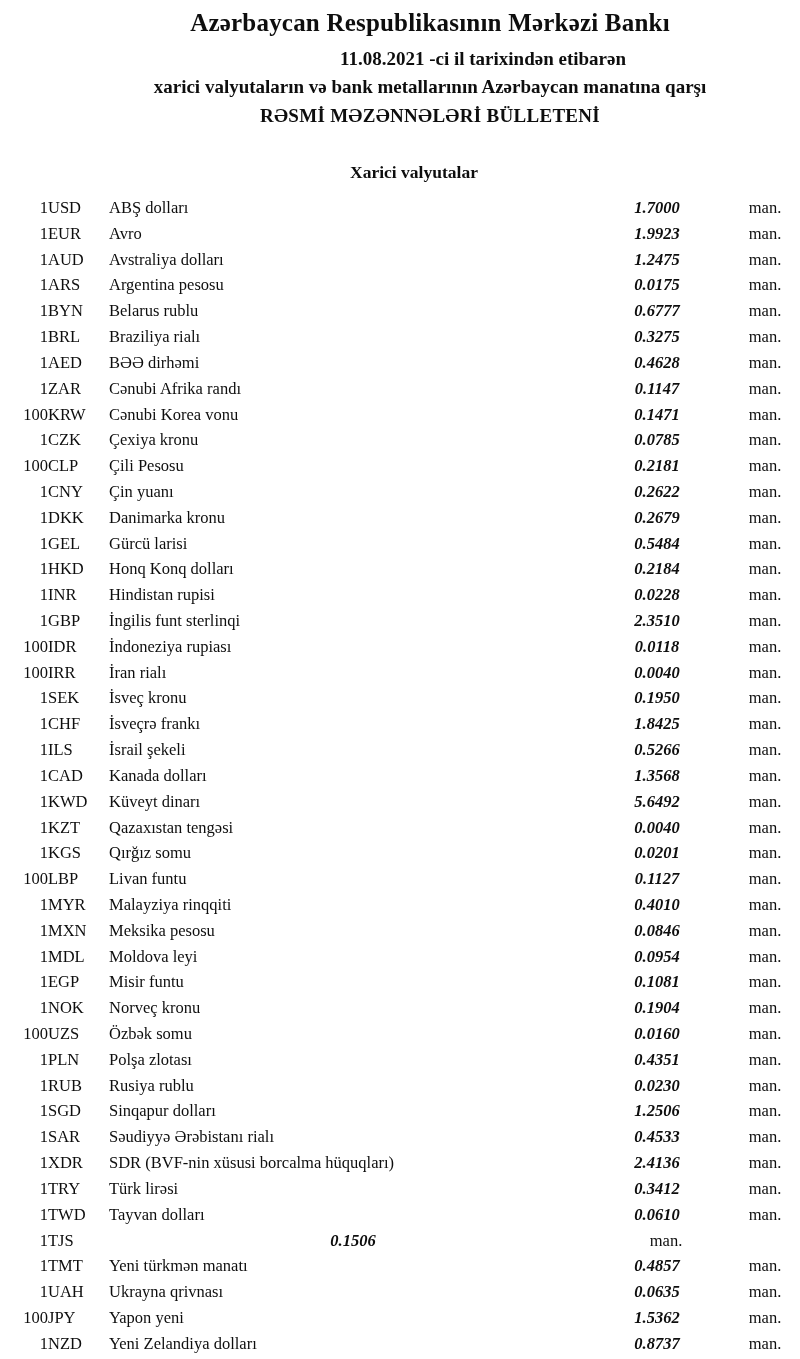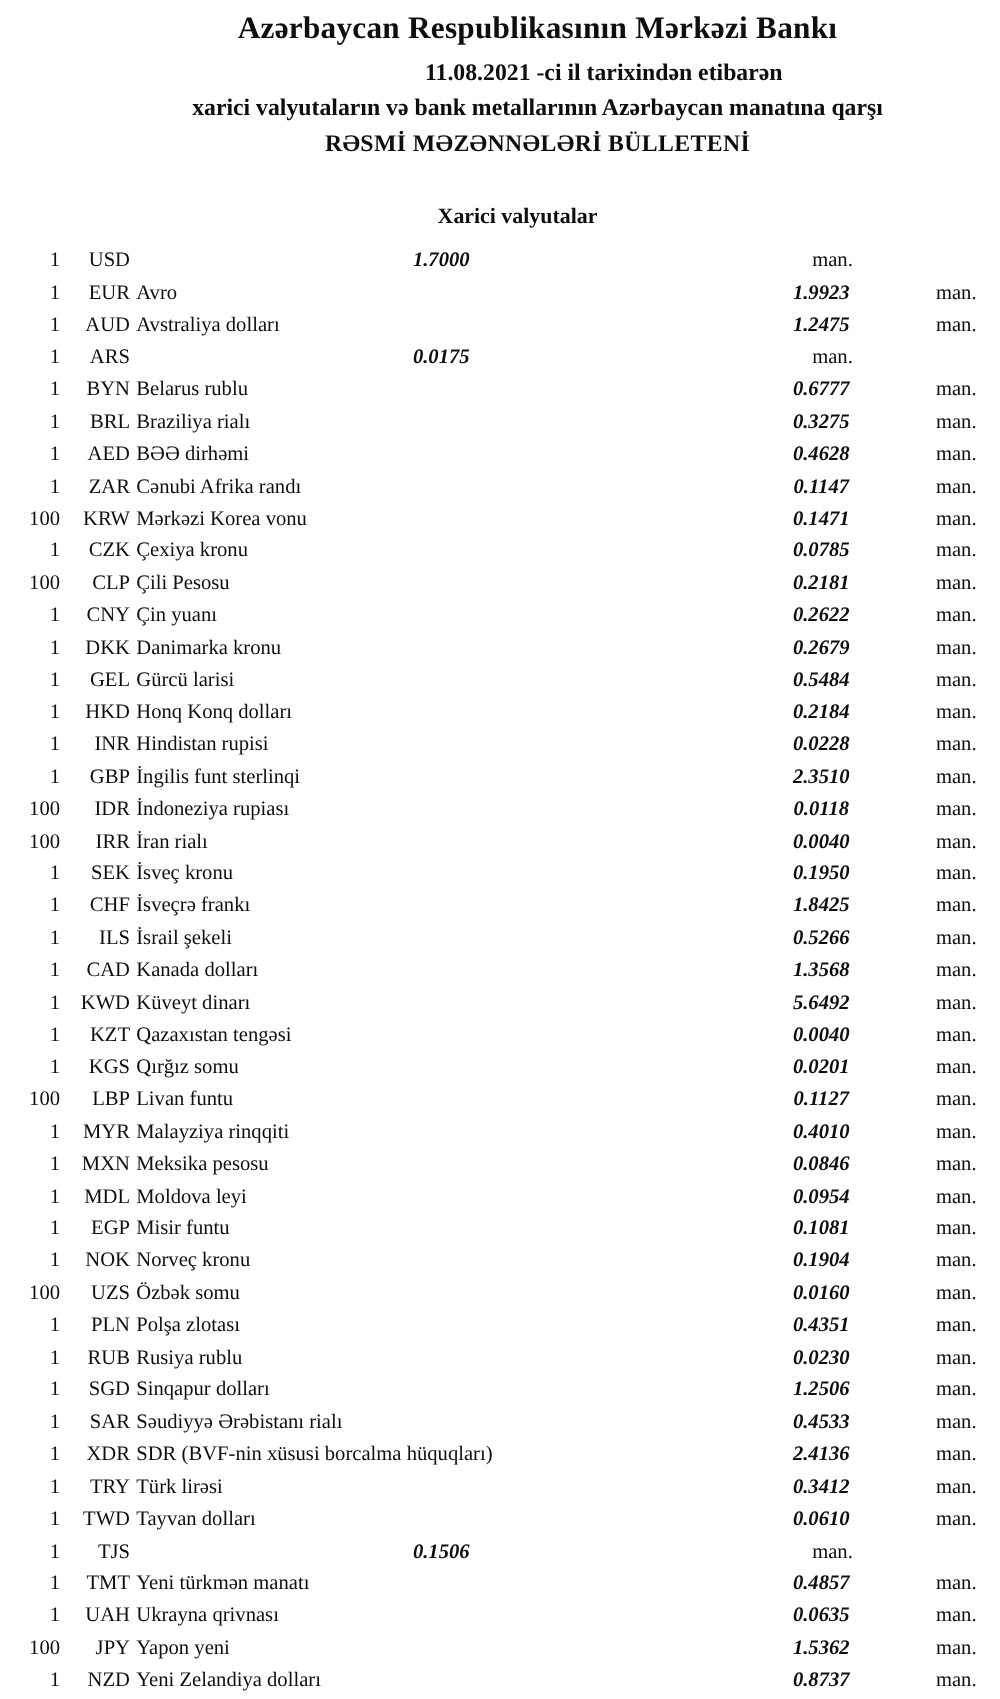--- a/index.html
+++ b/index.html
@@ -53,21 +53,21 @@
   }
   .row {
     display: grid;
     grid-template-columns: 48px 56px 498px 110px 88px;
     height: 25.82px;
     line-height: 25.82px;
     font-size: 16.5px;
     white-space: nowrap;
   }
   .qty  { text-align: right; }
-  .code { text-align: right; }
+  .code { text-align: left; }
   .name { text-align: left; padding-left: 5px; }
   .rate { text-align: center; font-weight: bold; font-style: italic; }
   .unit { text-align: center; padding-left: 18px; }
 </style>
 </head>
 <body>
 
 <div class="page">
   <header>
     <div class="title">Azərbaycan Respublikasının Mərkəzi Bankı</div>
@@ -75,20 +75,21 @@
     <div class="subline subject">xarici valyutaların və bank metallarının Azərbaycan manatına qarşı</div>
     <div class="subline caps">RƏSMİ MƏZƏNNƏLƏRİ BÜLLETENİ</div>
   </header>
 
   <div class="section-title">Xarici valyutalar</div>
 
   <div class="rate-table" id="rate-table">
     <div class="row">
       <span class="qty">1</span>
       <span class="code">USD</span>
+      <span class="name">ABŞ dolları</span>
       <span class="rate">1.7000</span>
       <span class="unit">man.</span>
     </div>
 
     <div class="row">
       <span class="qty">1</span>
       <span class="code">EUR</span>
       <span class="name">Avro</span>
       <span class="rate">1.9923</span>
       <span class="unit">man.</span>
@@ -98,20 +99,21 @@
       <span class="qty">1</span>
       <span class="code">AUD</span>
       <span class="name">Avstraliya dolları</span>
       <span class="rate">1.2475</span>
       <span class="unit">man.</span>
     </div>
 
     <div class="row">
       <span class="qty">1</span>
       <span class="code">ARS</span>
+      <span class="name">Argentina pesosu</span>
       <span class="rate">0.0175</span>
       <span class="unit">man.</span>
     </div>
 
     <div class="row">
       <span class="qty">1</span>
       <span class="code">BYN</span>
       <span class="name">Belarus rublu</span>
       <span class="rate">0.6777</span>
       <span class="unit">man.</span>
@@ -137,21 +139,21 @@
       <span class="qty">1</span>
       <span class="code">ZAR</span>
       <span class="name">Cənubi Afrika randı</span>
       <span class="rate">0.1147</span>
       <span class="unit">man.</span>
     </div>
 
     <div class="row">
       <span class="qty">100</span>
       <span class="code">KRW</span>
-      <span class="name">Mərkəzi Korea vonu</span>
+      <span class="name">Cənubi Korea vonu</span>
       <span class="rate">0.1471</span>
       <span class="unit">man.</span>
     </div>
 
     <div class="row">
       <span class="qty">1</span>
       <span class="code">CZK</span>
       <span class="name">Çexiya kronu</span>
       <span class="rate">0.0785</span>
       <span class="unit">man.</span>

